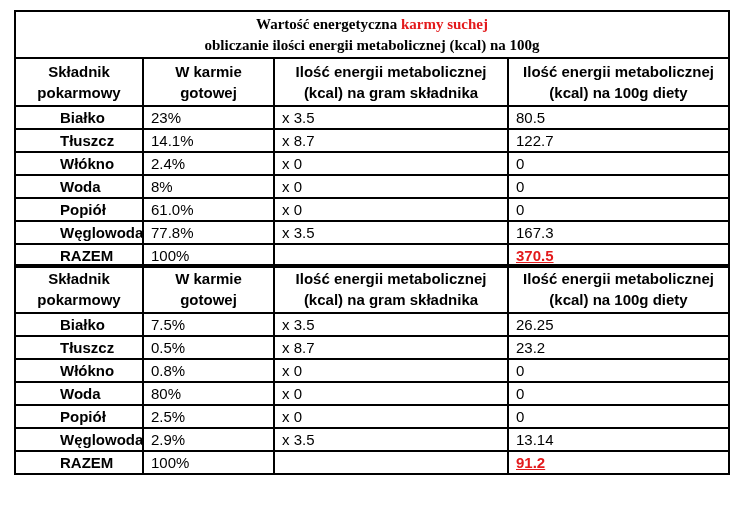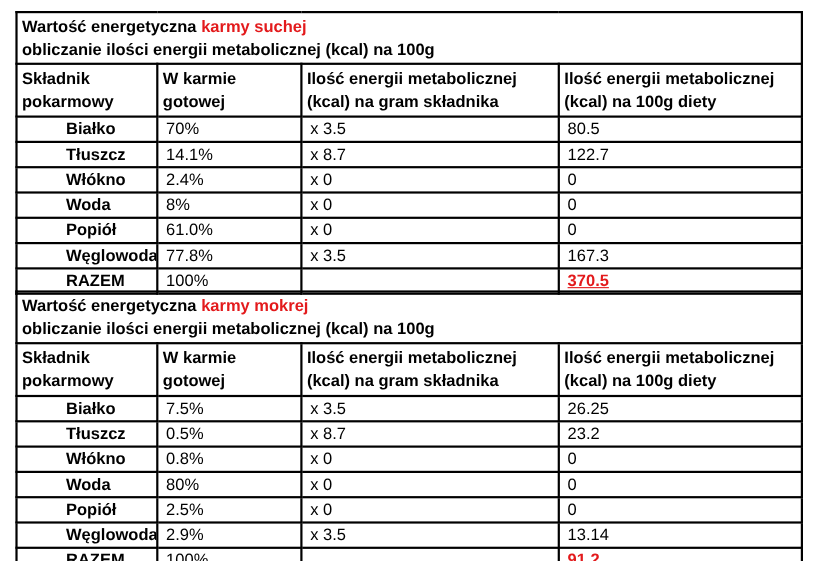--- a/index.html
+++ b/index.html
@@ -30,27 +30,29 @@
   col.c4 { width: 221px; }
   td {
     border: 2px solid #000000;
     font-size: 15px;
     padding: 0 7px;
     vertical-align: middle;
     overflow: hidden;
   }
   td.title-cell {
     height: 43px;
-    text-align: left;
+    text-align: center;
     font-weight: bold;
     line-height: 21px;
     padding: 1px 4px;
+    font-family: Liberation Serif, serif;
   }
   td.header-cell {
     height: 44px;
+    text-align: center;
     font-weight: bold;
     white-space: pre-line;
     line-height: 21px;
     padding: 1px 4px;
     margin-top: 17px;
   }
   tr.data-row td { height: 21px; line-height: 19px; }
   td.name-cell { font-weight: bold; padding-left: 44px; }
   .accent { color: var(--accent-red, #e31a1c); }
   .total-value {
@@ -80,21 +82,21 @@
 pokarmowy</td>
       <td class="header-cell">W karmie
 gotowej</td>
       <td class="header-cell">Ilość energii metabolicznej
 (kcal) na gram składnika</td>
       <td class="header-cell">Ilość energii metabolicznej
 (kcal) na 100g diety</td>
     </tr>
     <tr class="data-row">
       <td class="name-cell">Białko</td>
-      <td>70%</td>
+      <td>23%</td>
       <td>x 3.5</td>
       <td>80.5</td>
     </tr>
     <tr class="data-row">
       <td class="name-cell">Tłuszcz</td>
       <td>14.1%</td>
       <td>x 8.7</td>
       <td>122.7</td>
     </tr>
     <tr class="data-row">
@@ -131,26 +133,20 @@
 </table>
 
 <table class="energy-table" id="table-wet">
   <colgroup>
       <col class="c1">
       <col class="c2">
       <col class="c3">
       <col class="c4">
     </colgroup>
   <tbody>
-    <tr>
-      <td colspan="4" class="title-cell">
-        <div><span>Wartość energetyczna</span> <span class="accent">karmy mokrej</span></div>
-        <div>obliczanie ilości energii metabolicznej (kcal) na 100g</div>
-      </td>
-    </tr>
     <tr>
       <td class="header-cell">Składnik
 pokarmowy</td>
       <td class="header-cell">W karmie
 gotowej</td>
       <td class="header-cell">Ilość energii metabolicznej
 (kcal) na gram składnika</td>
       <td class="header-cell">Ilość energii metabolicznej
 (kcal) na 100g diety</td>
     </tr>

